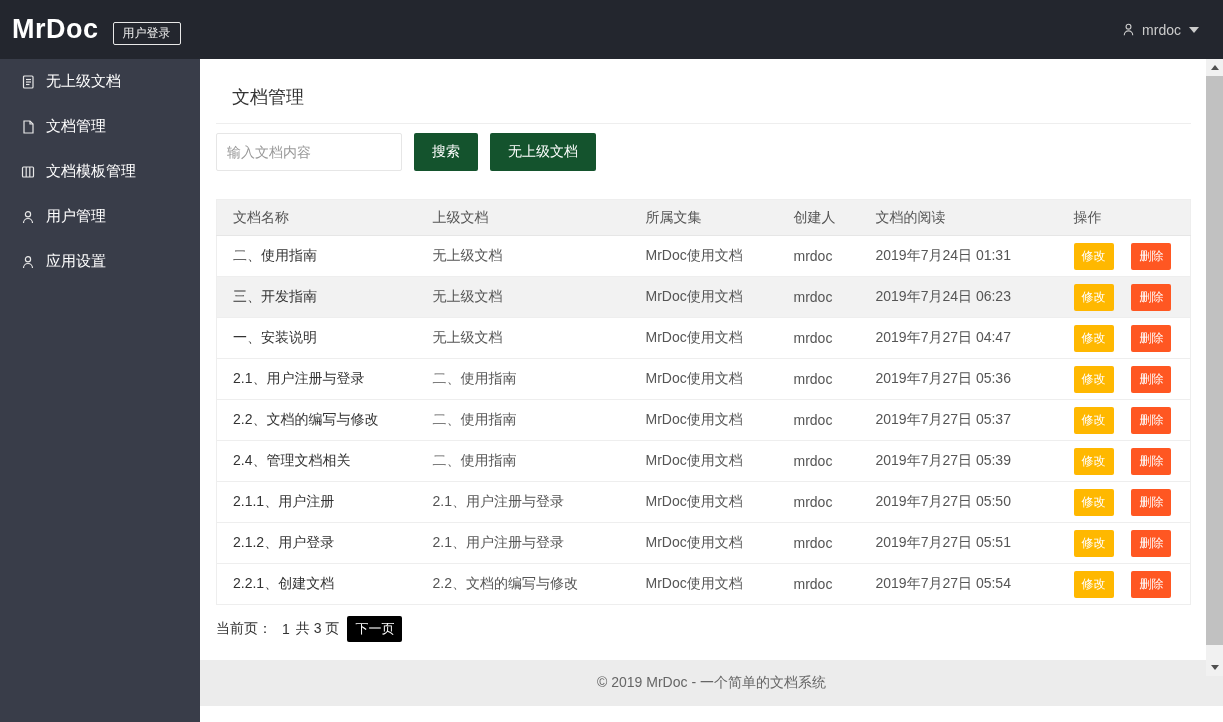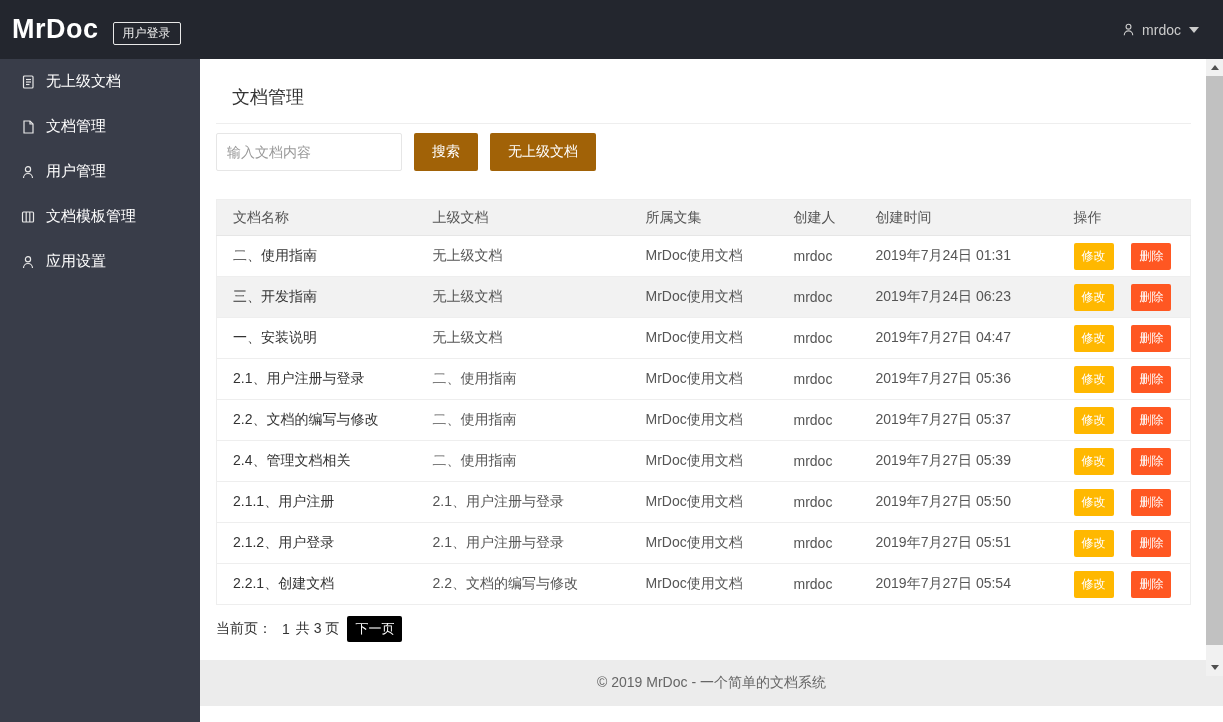--- a/index.html
+++ b/index.html
@@ -41,21 +41,21 @@
   .page-title { font-size:18px; font-weight:normal; color:#333; padding:26px 0 14px 16px; }
   .title-divider { border:none; border-top:1px solid #eee; }
   .search-row { margin-top:9px; display:flex; align-items:center; }
   .search-input {
     width:186px; height:38px; border:1px solid #e6e6e6; border-radius:2px;
     padding:0 10px; font-size:14px; color:#333; outline:none;
     font-family:"Liberation Sans","DejaVu Sans",sans-serif;
   }
   .search-input::placeholder { color:#999; }
   .btn-blue {
-    height:38px; background:#a16207; color:#fff; border:none; border-radius:2px;
+    height:38px; background:#14532d; color:#fff; border:none; border-radius:2px;
     font-size:14px; padding:0 18px; margin-left:12px; cursor:pointer;
     font-family:"Liberation Sans","DejaVu Sans",sans-serif;
   }
   
   table.doc-table {
     margin-top:28px; width:974px; border-collapse:collapse;
     border:1px solid #eee; font-size:14px; table-layout:fixed;
   }
   .doc-table th {
     background:#f2f2f2; color:#555; font-weight:normal; text-align:left;
@@ -138,35 +138,35 @@
       <svg viewBox="0 0 16 16">
           <path d="M4 2 h6 l3 3 v9 h-9 z"></path>
           <path d="M10 2 v3 h3"></path>
         </svg>
     </span>
     <span>文档管理</span>
   </div>
   <div class="side-item">
     <span class="icon">
       <svg viewBox="0 0 16 16">
-          <circle cx="8" cy="5.2" r="2.6"></circle>
-          <path d="M3.5 14 a4.5 4.5 0 0 1 9 0"></path>
-        </svg>
-    </span>
-    <span>用户管理</span>
-  </div>
-  <div class="side-item">
-    <span class="icon">
-      <svg viewBox="0 0 16 16">
           <rect x="2.5" y="3" width="11" height="10" rx="1"></rect>
           <line x1="6.2" y1="3" x2="6.2" y2="13"></line>
           <line x1="9.8" y1="3" x2="9.8" y2="13"></line>
         </svg>
     </span>
     <span>文档模板管理</span>
+  </div>
+  <div class="side-item">
+    <span class="icon">
+      <svg viewBox="0 0 16 16">
+          <circle cx="8" cy="5.2" r="2.6"></circle>
+          <path d="M3.5 14 a4.5 4.5 0 0 1 9 0"></path>
+        </svg>
+    </span>
+    <span>用户管理</span>
   </div>
   <div class="side-item">
     <span class="icon">
       <svg viewBox="0 0 16 16">
           <circle cx="8" cy="5.2" r="2.6"></circle>
           <path d="M3.5 14 a4.5 4.5 0 0 1 9 0"></path>
         </svg>
     </span>
     <span>应用设置</span>
   </div>
@@ -182,21 +182,21 @@
     <button class="btn-blue">无上级文档</button>
   </div>
 
   <table class="doc-table">
     <thead>
       <tr>
         <th class="col-name">文档名称</th>
         <th class="col-parent">上级文档</th>
         <th class="col-coll">所属文集</th>
         <th class="col-creator">创建人</th>
-        <th class="col-time">创建时间</th>
+        <th class="col-time">文档的阅读</th>
         <th class="col-actions">操作</th>
       </tr>
     </thead>
     <tbody>
         <tr>
     <td style="color:#333;">二、使用指南</td>
     <td>无上级文档</td>
     <td>MrDoc使用文档</td>
     <td>mrdoc</td>
     <td>2019年7月24日 01:31</td>

